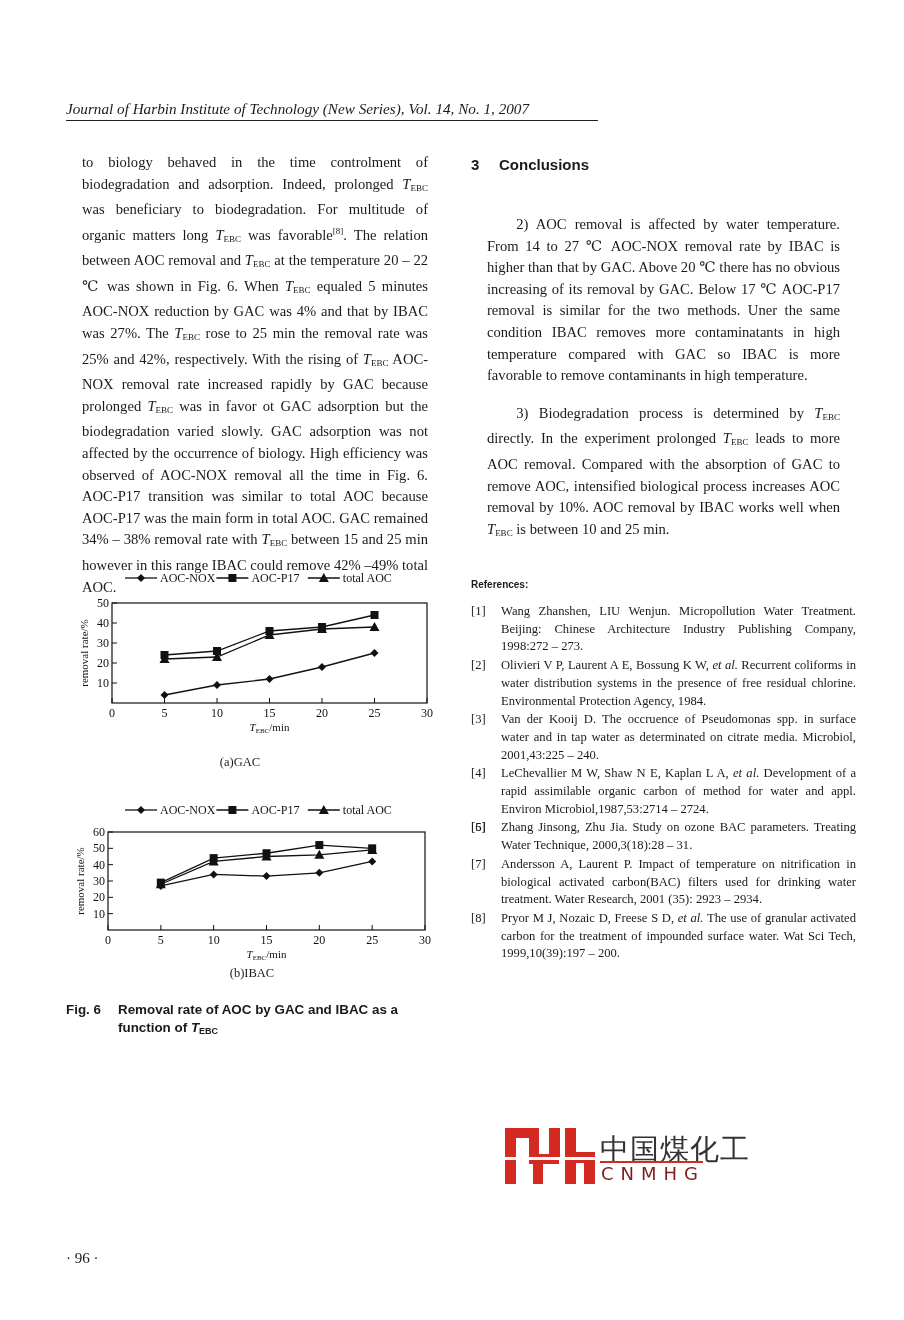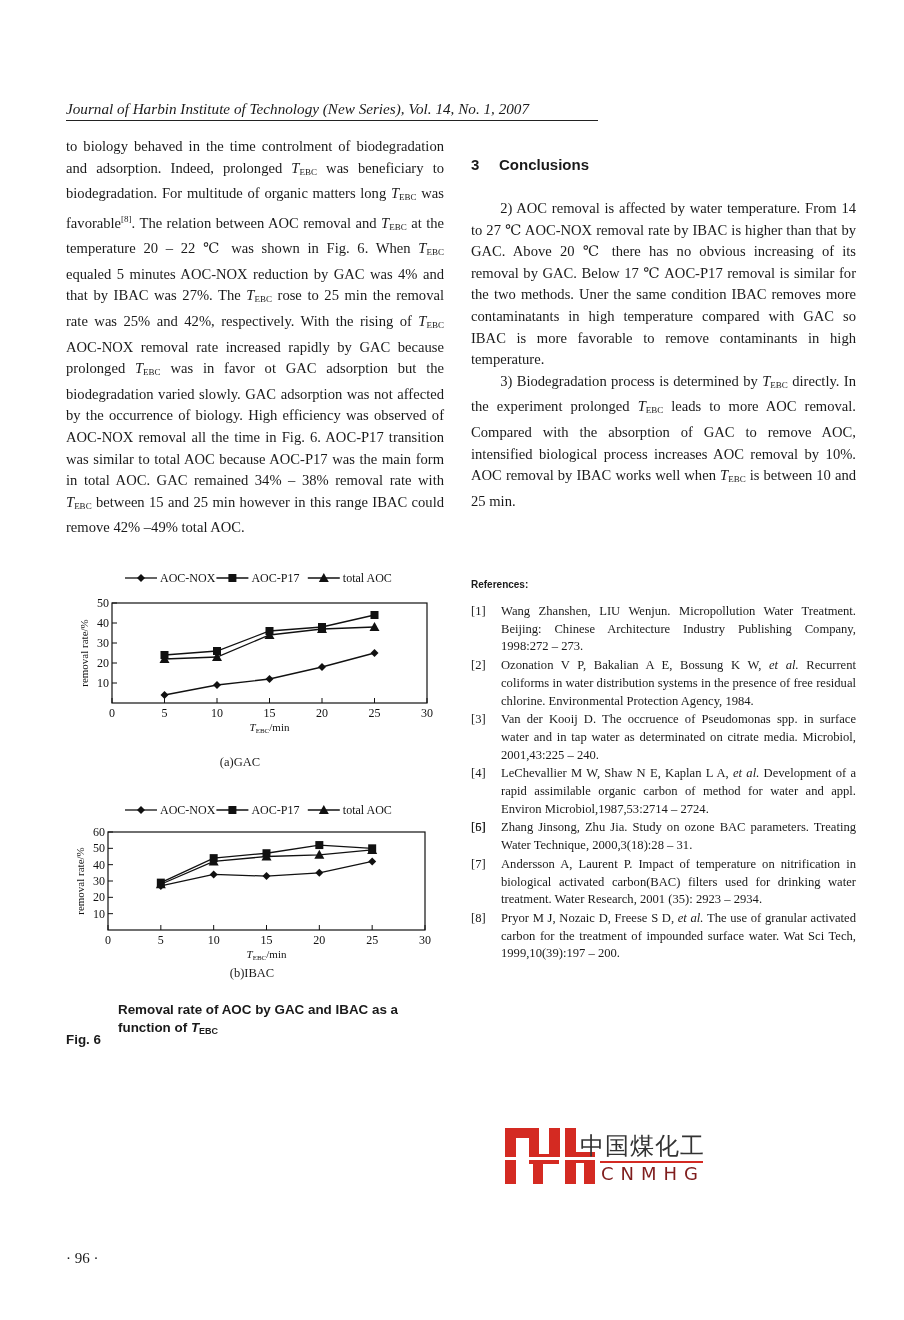--- a/index.html
+++ b/index.html
@@ -3,42 +3,42 @@
 <meta charset="utf-8">
 <style>
   html, body { margin:0; padding:0; background:#ffffff; }
   body { width:904px; height:1320px; position:relative; overflow:hidden;
          font-family:"Liberation Serif", "DejaVu Serif", serif; color:#1a1a1a; }
   .abs { position:absolute; }
   .header { left:66px; top:100px; width:532px; font-size:15.2px; font-style:italic;
             white-space:nowrap; }
   .header-rule { left:66px; top:120px; width:532px; height:0; border-top:1px solid #222; }
   .col { font-size:14.6px; line-height:21.6px; text-align:justify; }
-  .col p { margin:0; }
+  .col p { margin:16px; }
   .col p.ind { text-indent:2em; }
   .left-col { left:66px; top:136px; width:378px; }
   .right-col { left:471px; width:385px; }
   .sec-title { left:471px; top:156px; font-weight:bold; font-size:15px;
                font-family:"Liberation Sans", "DejaVu Sans", sans-serif; }
   .sec-title .num { display:inline-block; width:28px; }
   .ref-title { left:471px; top:579px; font-weight:bold; font-size:10px;
                font-family:"Liberation Sans", "DejaVu Sans", sans-serif; }
   .refs { left:471px; top:603px; width:385px; font-size:12.6px; line-height:17.7px; }
   .ref { position:relative; padding-left:30px; text-align:justify; margin-bottom:1px; }
   .ref .rnum { position:absolute; left:0; top:0; }
   i.sub { font-style:italic; }
   sub.small { font-size:9px; font-style:normal; vertical-align:-2px; }
   .caption-sub { font-size:12.5px; text-align:center; }
   .fig-caption { left:66px; top:1001px; width:380px; font-weight:bold; font-size:13.4px;
                  line-height:18px; font-family:"Liberation Sans", "DejaVu Sans", sans-serif; }
-  .fig-caption .lbl { position:absolute; left:0; top:0;margin-top:30px; }
+  .fig-caption .lbl { position:absolute; left:0; top:0; }
   .fig-caption .txt { margin-left:52px; display:block; }
   svg text { font-family:"Liberation Serif", "DejaVu Serif", serif; }
   .page-num { left:66px; top:1250px; font-size:15px; }
-  .logo-cn { left:580px; top:1130px; font-size:24px; color:#333;
+  .logo-cn { left:600px; top:1130px; font-size:29px; color:#333;
              font-family:Liberation Serif, serif; letter-spacing:1px; }
   .logo-rule { left:600px; top:1161px; width:103px; height:0; border-top:2px solid #d42a22; }
   .logo-en { left:601px; top:1163px; font-size:18px; color:#7f1d1d; letter-spacing:7px;
              font-family:"DejaVu Sans", sans-serif; }
 </style>
 </head>
 <body>
 
 <div class="abs header">Journal of Harbin Institute of Technology (New Series), Vol. 14, No. 1, 2007</div>
 <div class="abs header-rule"></div>
@@ -182,21 +182,21 @@
   <span class="num">3</span><span>Conclusions</span>
 </div>
 <div class="abs col right-col" style="top:198px;">
   <p class="ind">2) AOC removal is affected by water temperature. From 14 to 27 ℃ AOC-NOX removal rate by IBAC is higher than that by GAC. Above 20 ℃ there has no obvious increasing of its removal by GAC. Below 17 ℃ AOC-P17 removal is similar for the two methods. Uner the same condition IBAC removes more contaminatants in high temperature compared with GAC so IBAC is more favorable to remove contaminants in high temperature.</p>
   <p class="ind"><span>3) Biodegradation process is determined by </span><i class="sub">T</i><sub class="small">EBC</sub><span> directly. In the experiment prolonged </span><i class="sub">T</i><sub class="small">EBC</sub><span> leads to more AOC removal. Compared with the absorption of GAC to remove AOC, intensified biological process increases AOC removal by 10%. AOC removal by IBAC works well when </span><i class="sub">T</i><sub class="small">EBC</sub><span> is between 10 and 25 min.</span></p>
 </div>
 
 <div class="abs ref-title">References:</div>
 <div class="abs refs">
   <div class="ref"><span class="rnum">[1]</span><span>Wang Zhanshen, LIU Wenjun. Micropollution Water Treatment. Beijing: Chinese Architecture Industry Publishing Company, 1998:272 – 273.</span><i></i><span></span></div>
-  <div class="ref"><span class="rnum">[2]</span><span>Ozonation V P, Bakalian A E, Bossung K W, </span><i>et al.</i><span> Recurrent coliforms in water distribution systems in the presence of free residual chlorine. Environmental Protection Agency, 1984.</span></div>
+  <div class="ref"><span class="rnum">[2]</span><span>Olivieri V P, Laurent A E, Bossung K W, </span><i>et al.</i><span> Recurrent coliforms in water distribution systems in the presence of free residual chlorine. Environmental Protection Agency, 1984.</span></div>
   <div class="ref"><span class="rnum">[3]</span><span>Van der Kooij D. The occruence of Pseudomonas spp. in surface water and in tap water as determinated on citrate media. Microbiol, 2001,43:225 – 240.</span><i></i><span></span></div>
   <div class="ref"><span class="rnum">[4]</span><span>LeChevallier M W, Shaw N E, Kaplan L A, </span><i>et al.</i><span> Development of a rapid assimilable organic carbon of method for water and appl. Environ Microbiol,1987,53:2714 – 2724.</span></div>
   <div class="ref"><span class="rnum">[5]</span><i></i><span></span></div>
   <div class="ref"><span class="rnum">[6]</span><span>Zhang Jinsong, Zhu Jia. Study on ozone BAC parameters. Treating Water Technique, 2000,3(18):28 – 31.</span><i></i><span></span></div>
   <div class="ref"><span class="rnum">[7]</span><span>Andersson A, Laurent P. Impact of temperature on nitrification in biological activated carbon(BAC) filters used for drinking water treatment. Water Research, 2001 (35): 2923 – 2934.</span><i></i><span></span></div>
   <div class="ref"><span class="rnum">[8]</span><span>Pryor M J, Nozaic D, Freese S D, </span><i>et al.</i><span> The use of granular activated carbon for the treatment of impounded surface water. Wat Sci Tech, 1999,10(39):197 – 200.</span></div>
 </div>
 
 <svg class="abs" style="left:505px;top:1126px;" width="90" height="62" viewBox="0 0 90 62">
   <g fill="#d42a22">

